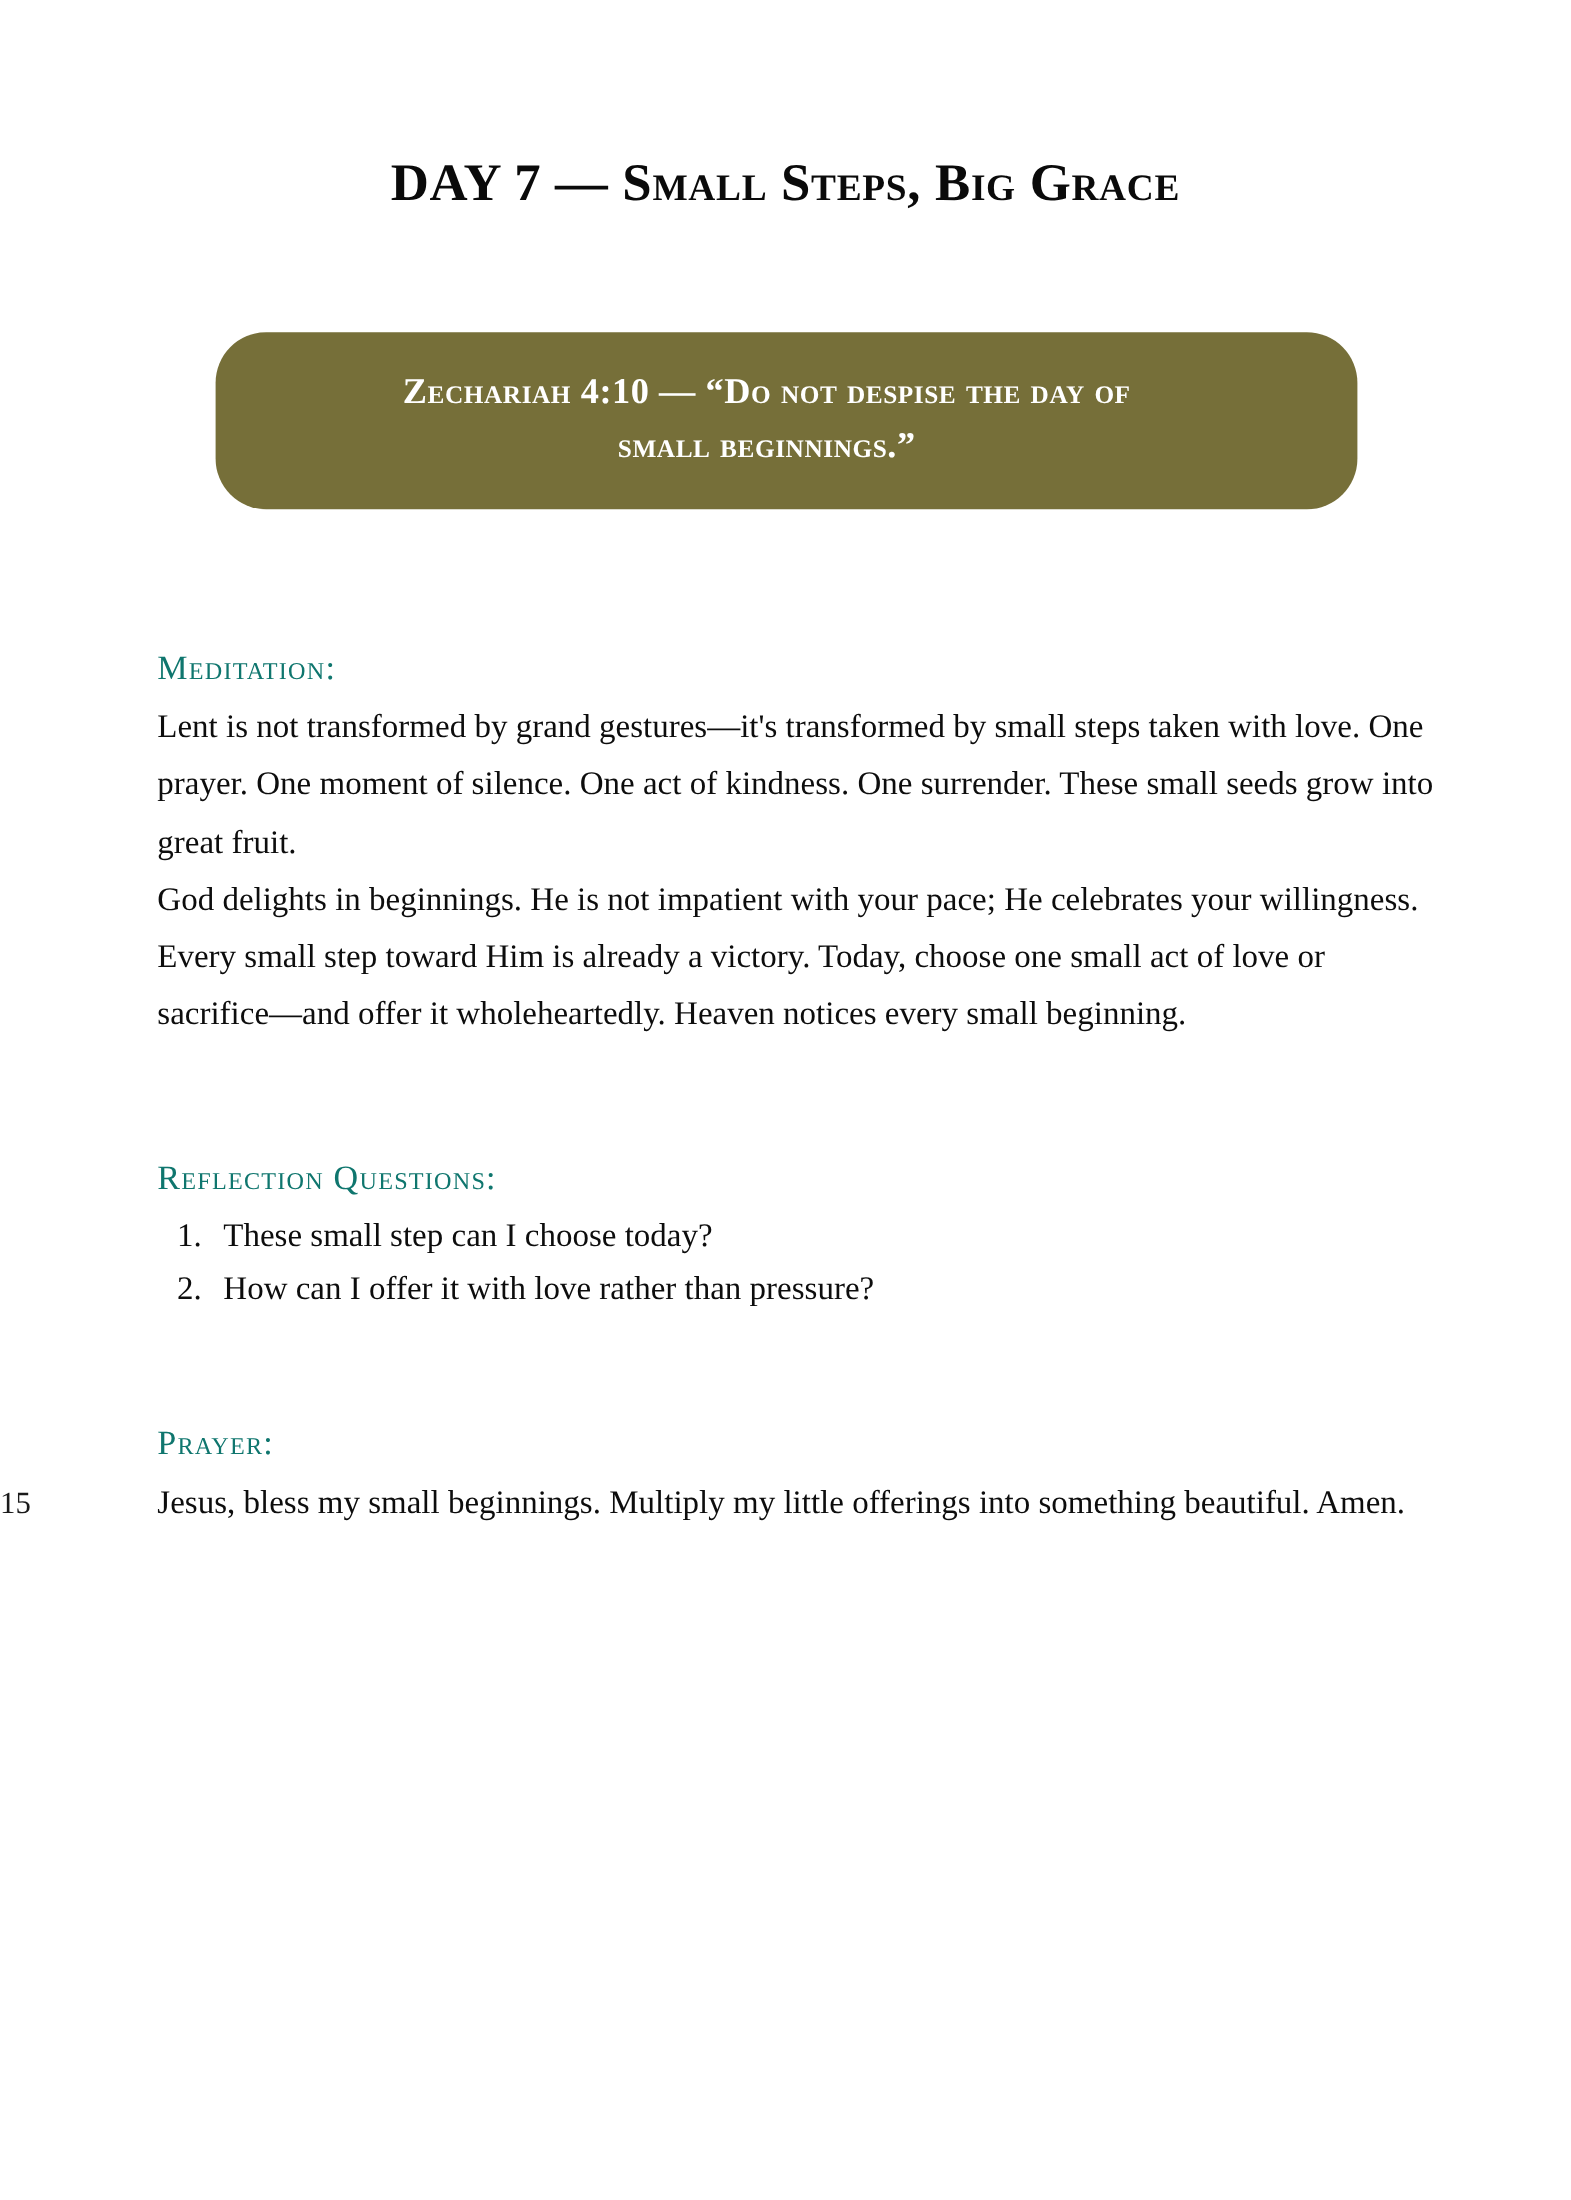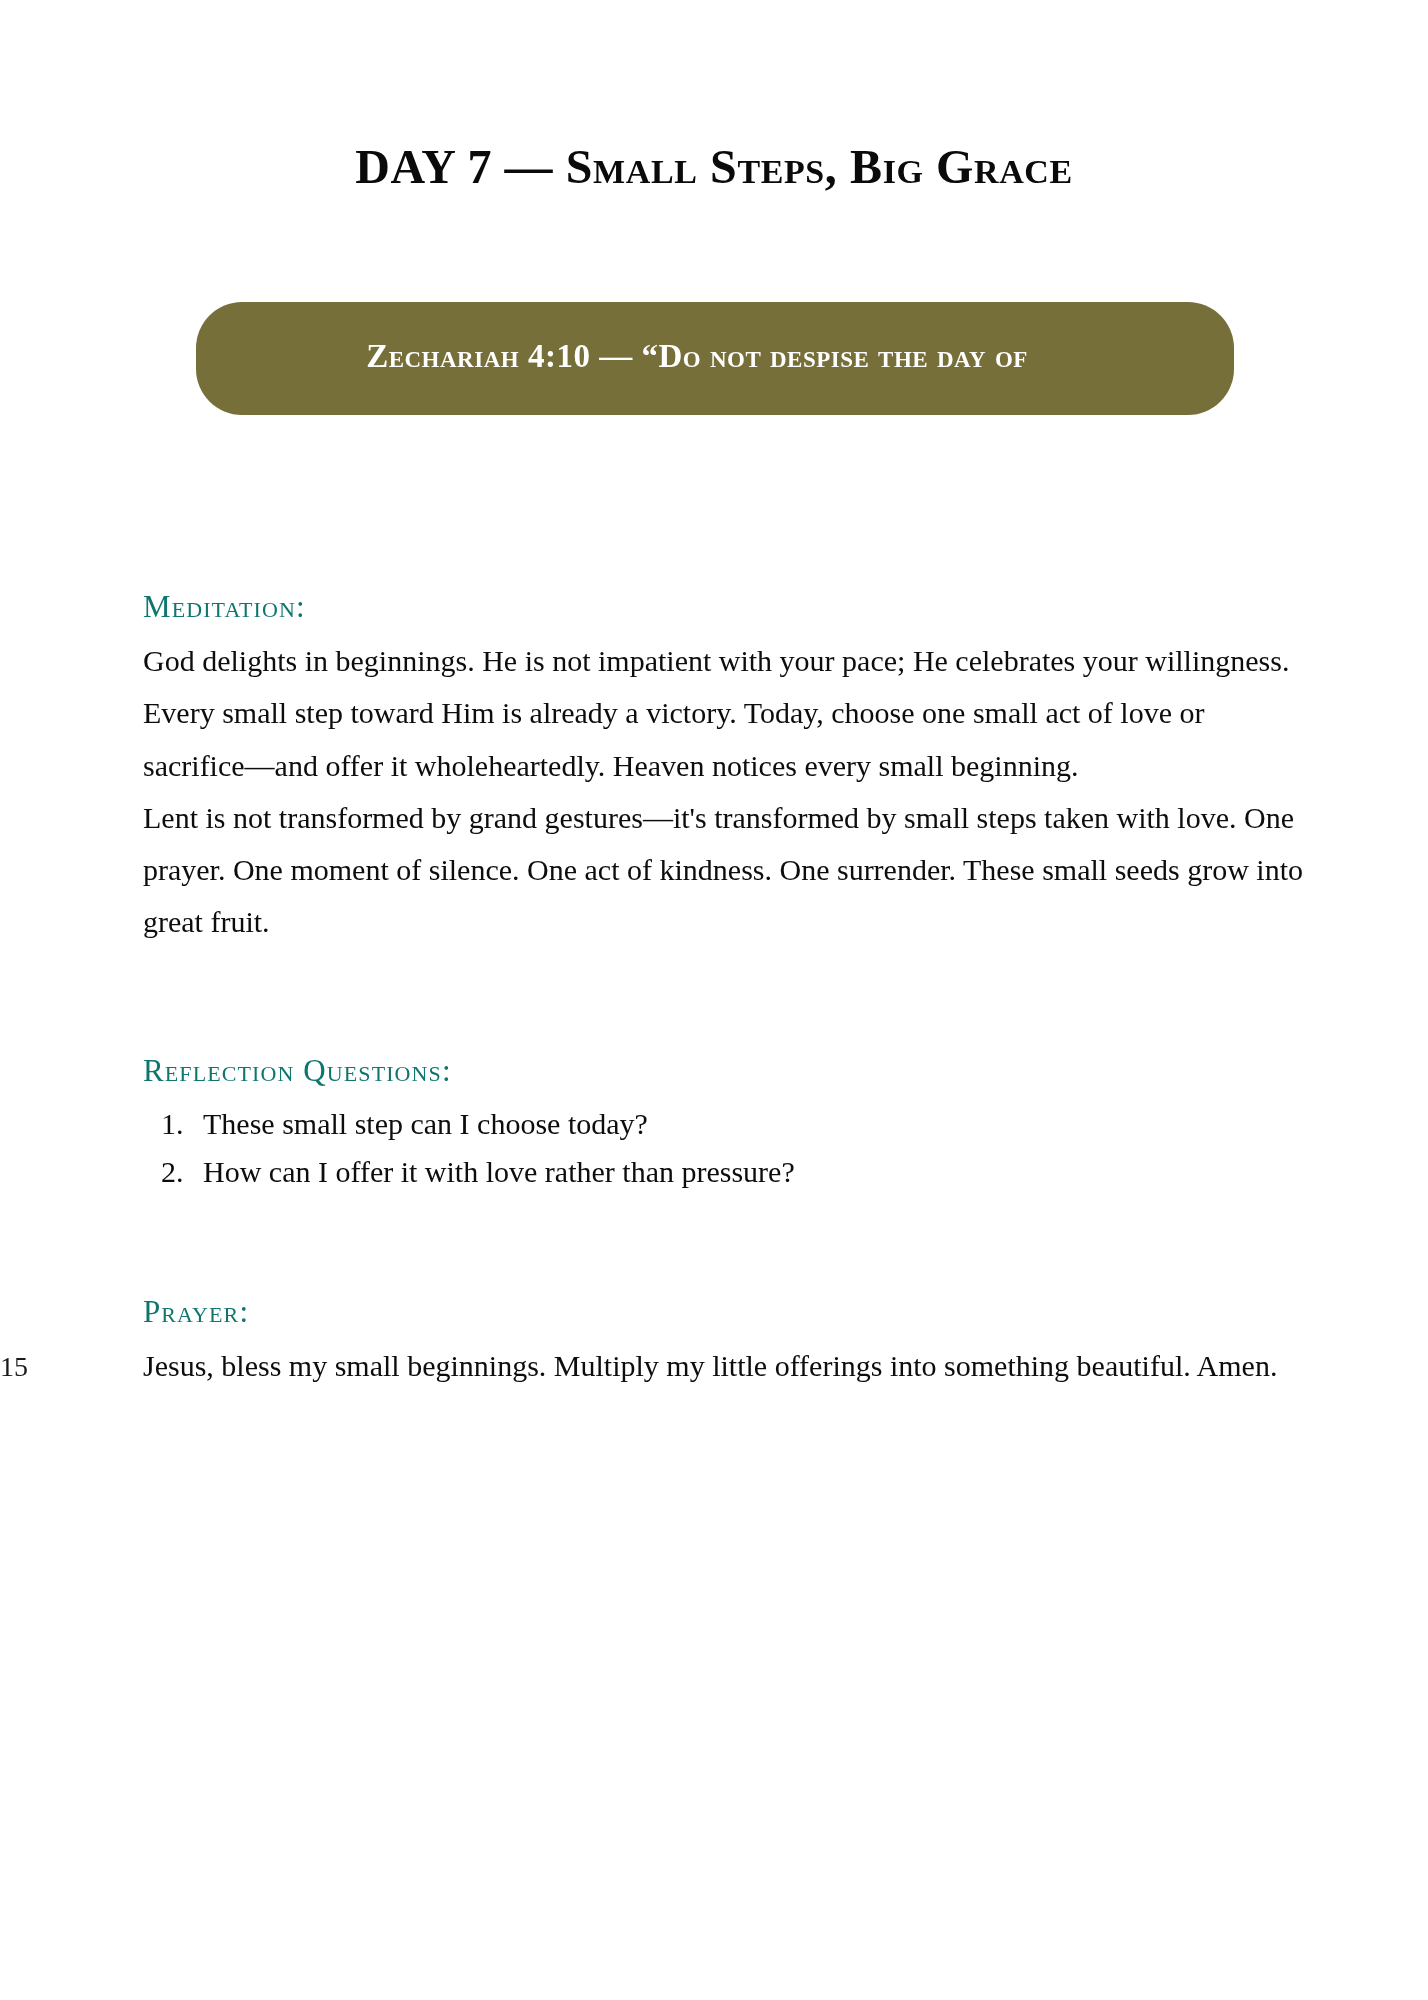--- a/index.html
+++ b/index.html
@@ -129,29 +129,30 @@
 </style>
 </head>
 <body>
 
 <div class="page">
 
   <h1 class="page-title">DAY 7 — Small Steps, Big Grace</h1>
 
   <div class="scripture-box" style="background: rgb(118, 111, 57); color: rgb(255, 255, 255);">
     <div class="scripture-text">Zechariah 4:10 — “Do not despise the day of</div>
+    <div class="scripture-text">small beginnings.”</div>
   </div>
 
   <div class="content">
 
     <div class="section-heading">Meditation:</div>
 
+    <p class="body-par">Lent is not transformed by grand gestures—it's transformed by small steps taken with love. One prayer. One moment of silence. One act of kindness. One surrender. These small seeds grow into great fruit.</p>
+
     <p class="body-par">God delights in beginnings. He is not impatient with your pace; He celebrates your willingness. Every small step toward Him is already a victory. Today, choose one small act of love or sacrifice—and offer it wholeheartedly. Heaven notices every small beginning.</p>
-
-    <p class="body-par">Lent is not transformed by grand gestures—it's transformed by small steps taken with love. One prayer. One moment of silence. One act of kindness. One surrender. These small seeds grow into great fruit.</p>
 
     <div class="spacer-lg"></div>
 
     <div class="section-heading">Reflection Questions:</div>
 
     <ol class="q-list">
       <li class="q-item">
         <span class="q-num">1.</span>
         <span>These small step can I choose today?</span>
       </li>

